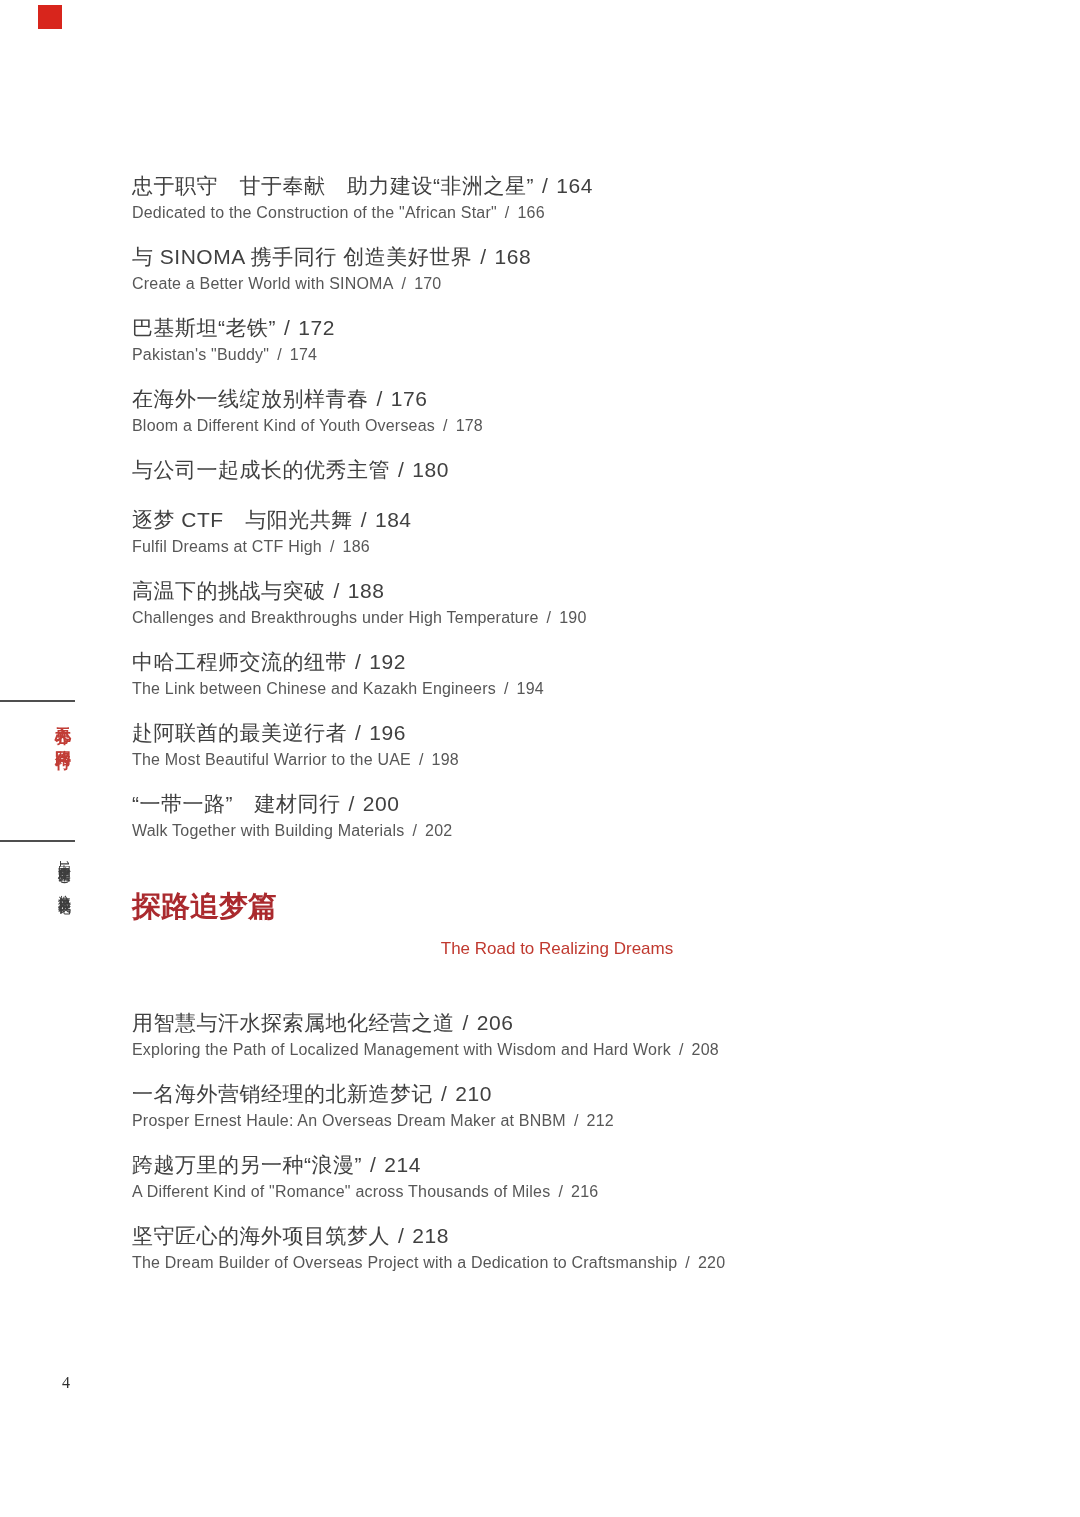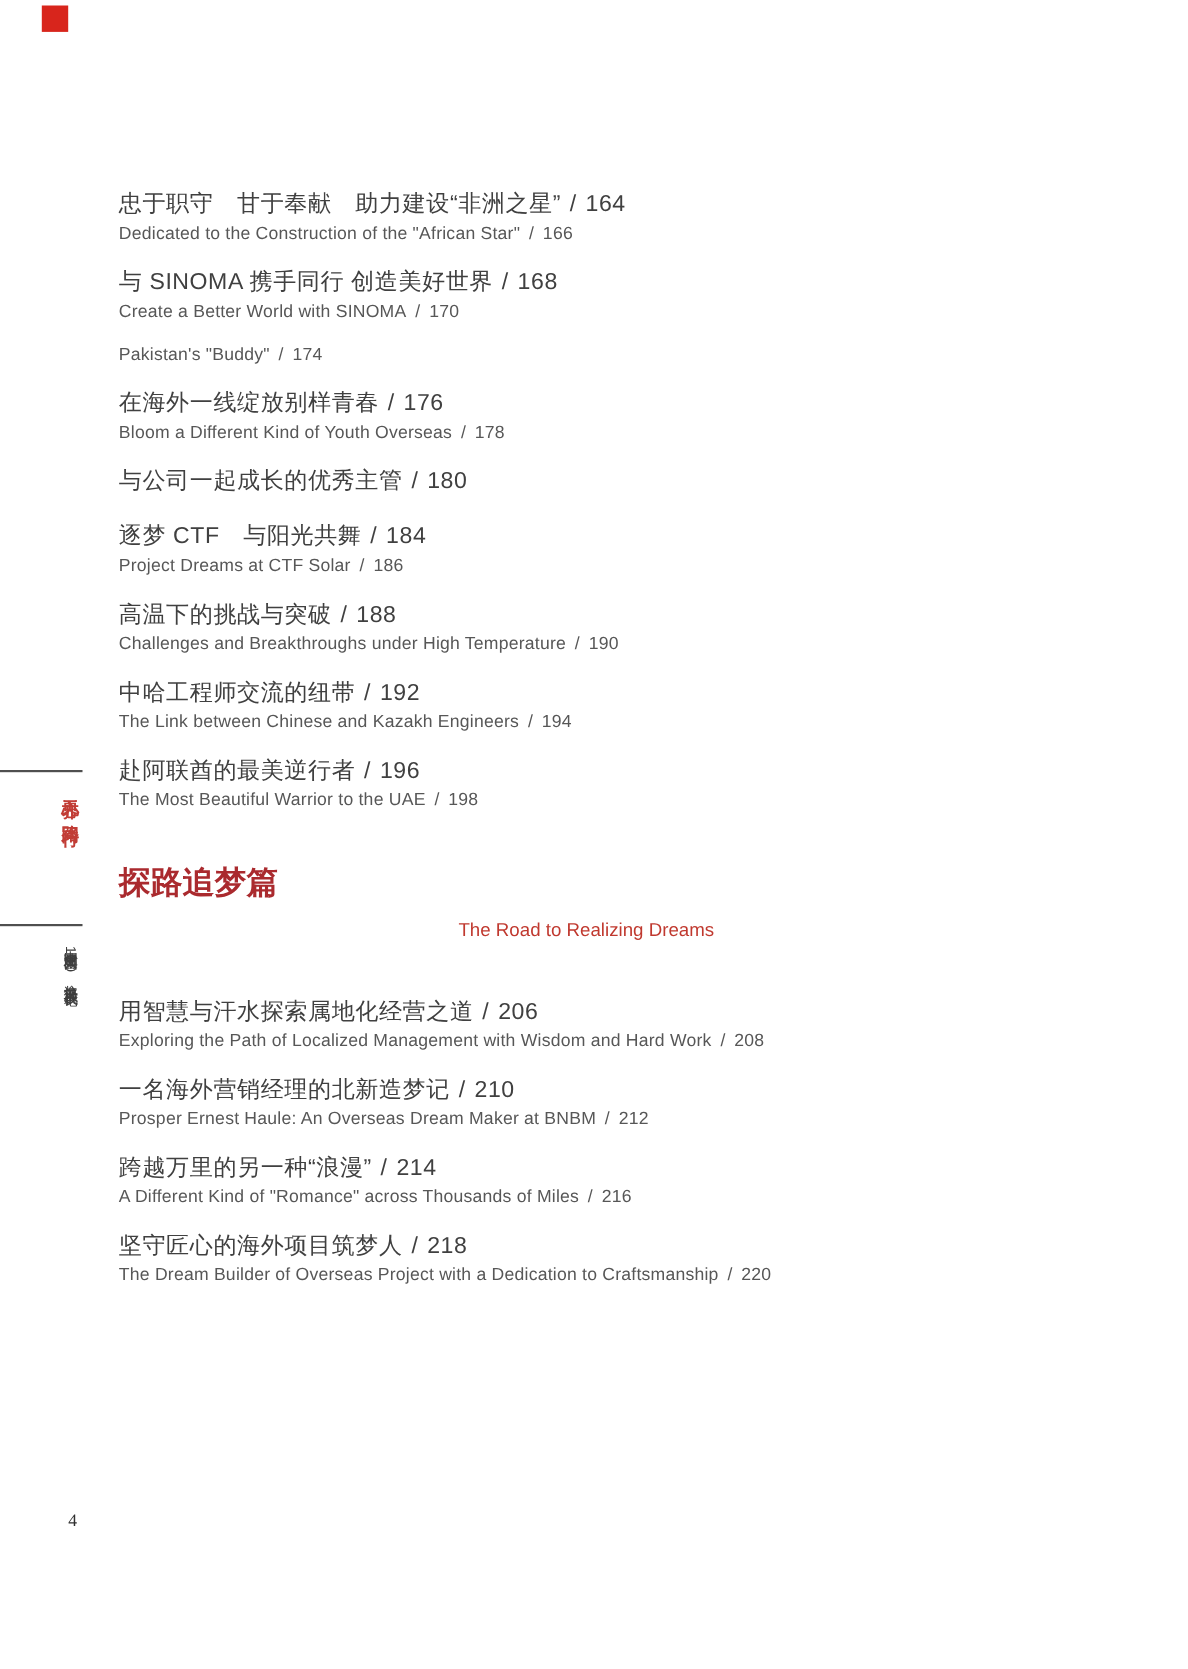--- a/index.html
+++ b/index.html
@@ -47,21 +47,21 @@
     text-orientation: mixed;
     font-size: 13px;
     letter-spacing: 1px;
     color: #3d3d3d;
     white-space: nowrap;
   }
 
   
   .content {
     position: absolute;
-    left: 108px; top: 170px;
+    left: 132px; top: 170px;
     width: 850px;
   }
   .entry { margin-bottom: 18px; }
   .t-zh {
     font-size: 21px;
     line-height: 32px;
     letter-spacing: 0.5px;
     color: var(--text-dark, #404040);
   }
   .t-en {
@@ -126,20 +126,23 @@
       <article class="entry">
         <div class="t-zh">
           <span>与 SINOMA 携手同行 创造美好世界</span><span class="sep">/</span><span>168</span>
         </div>
         <div class="t-en">
           <span>Create a Better World with SINOMA</span><span class="sep">/</span><span>170</span>
         </div>
       </article>
 
       <article class="entry">
+        <div class="t-zh">
+          <span>巴基斯坦“老铁”</span><span class="sep">/</span><span>172</span>
+        </div>
         <div class="t-en">
           <span>Pakistan's "Buddy"</span><span class="sep">/</span><span>174</span>
         </div>
       </article>
 
       <article class="entry">
         <div class="t-zh">
           <span>在海外一线绽放别样青春</span><span class="sep">/</span><span>176</span>
         </div>
         <div class="t-en">
@@ -151,21 +154,21 @@
         <div class="t-zh">
           <span>与公司一起成长的优秀主管</span><span class="sep">/</span><span>180</span>
         </div>
       </article>
 
       <article class="entry">
         <div class="t-zh">
           <span>逐梦 CTF　与阳光共舞</span><span class="sep">/</span><span>184</span>
         </div>
         <div class="t-en">
-          <span>Project Dreams at CTF Solar</span><span class="sep">/</span><span>186</span>
+          <span>Fulfil Dreams at CTF High</span><span class="sep">/</span><span>186</span>
         </div>
       </article>
 
       <article class="entry">
         <div class="t-zh">
           <span>高温下的挑战与突破</span><span class="sep">/</span><span>188</span>
         </div>
         <div class="t-en">
           <span>Challenges and Breakthroughs under High Temperature</span><span class="sep">/</span><span>190</span>
         </div>
@@ -182,20 +185,28 @@
 
       <article class="entry">
         <div class="t-zh">
           <span>赴阿联酋的最美逆行者</span><span class="sep">/</span><span>196</span>
         </div>
         <div class="t-en">
           <span>The Most Beautiful Warrior to the UAE</span><span class="sep">/</span><span>198</span>
         </div>
       </article>
 
+      <article class="entry">
+        <div class="t-zh">
+          <span>“一带一路”　建材同行</span><span class="sep">/</span><span>200</span>
+        </div>
+        <div class="t-en">
+          <span>Walk Together with Building Materials</span><span class="sep">/</span><span>202</span>
+        </div>
+      </article>
     </section>
 
   <h2 class="section-title">探路追梦篇</h2>
   <div class="section-subtitle">The Road to Realizing Dreams</div>
 
   <section class="entries entries2">
 
       <article class="entry">
         <div class="t-zh">
           <span>用智慧与汗水探索属地化经营之道</span><span class="sep">/</span><span>206</span>

